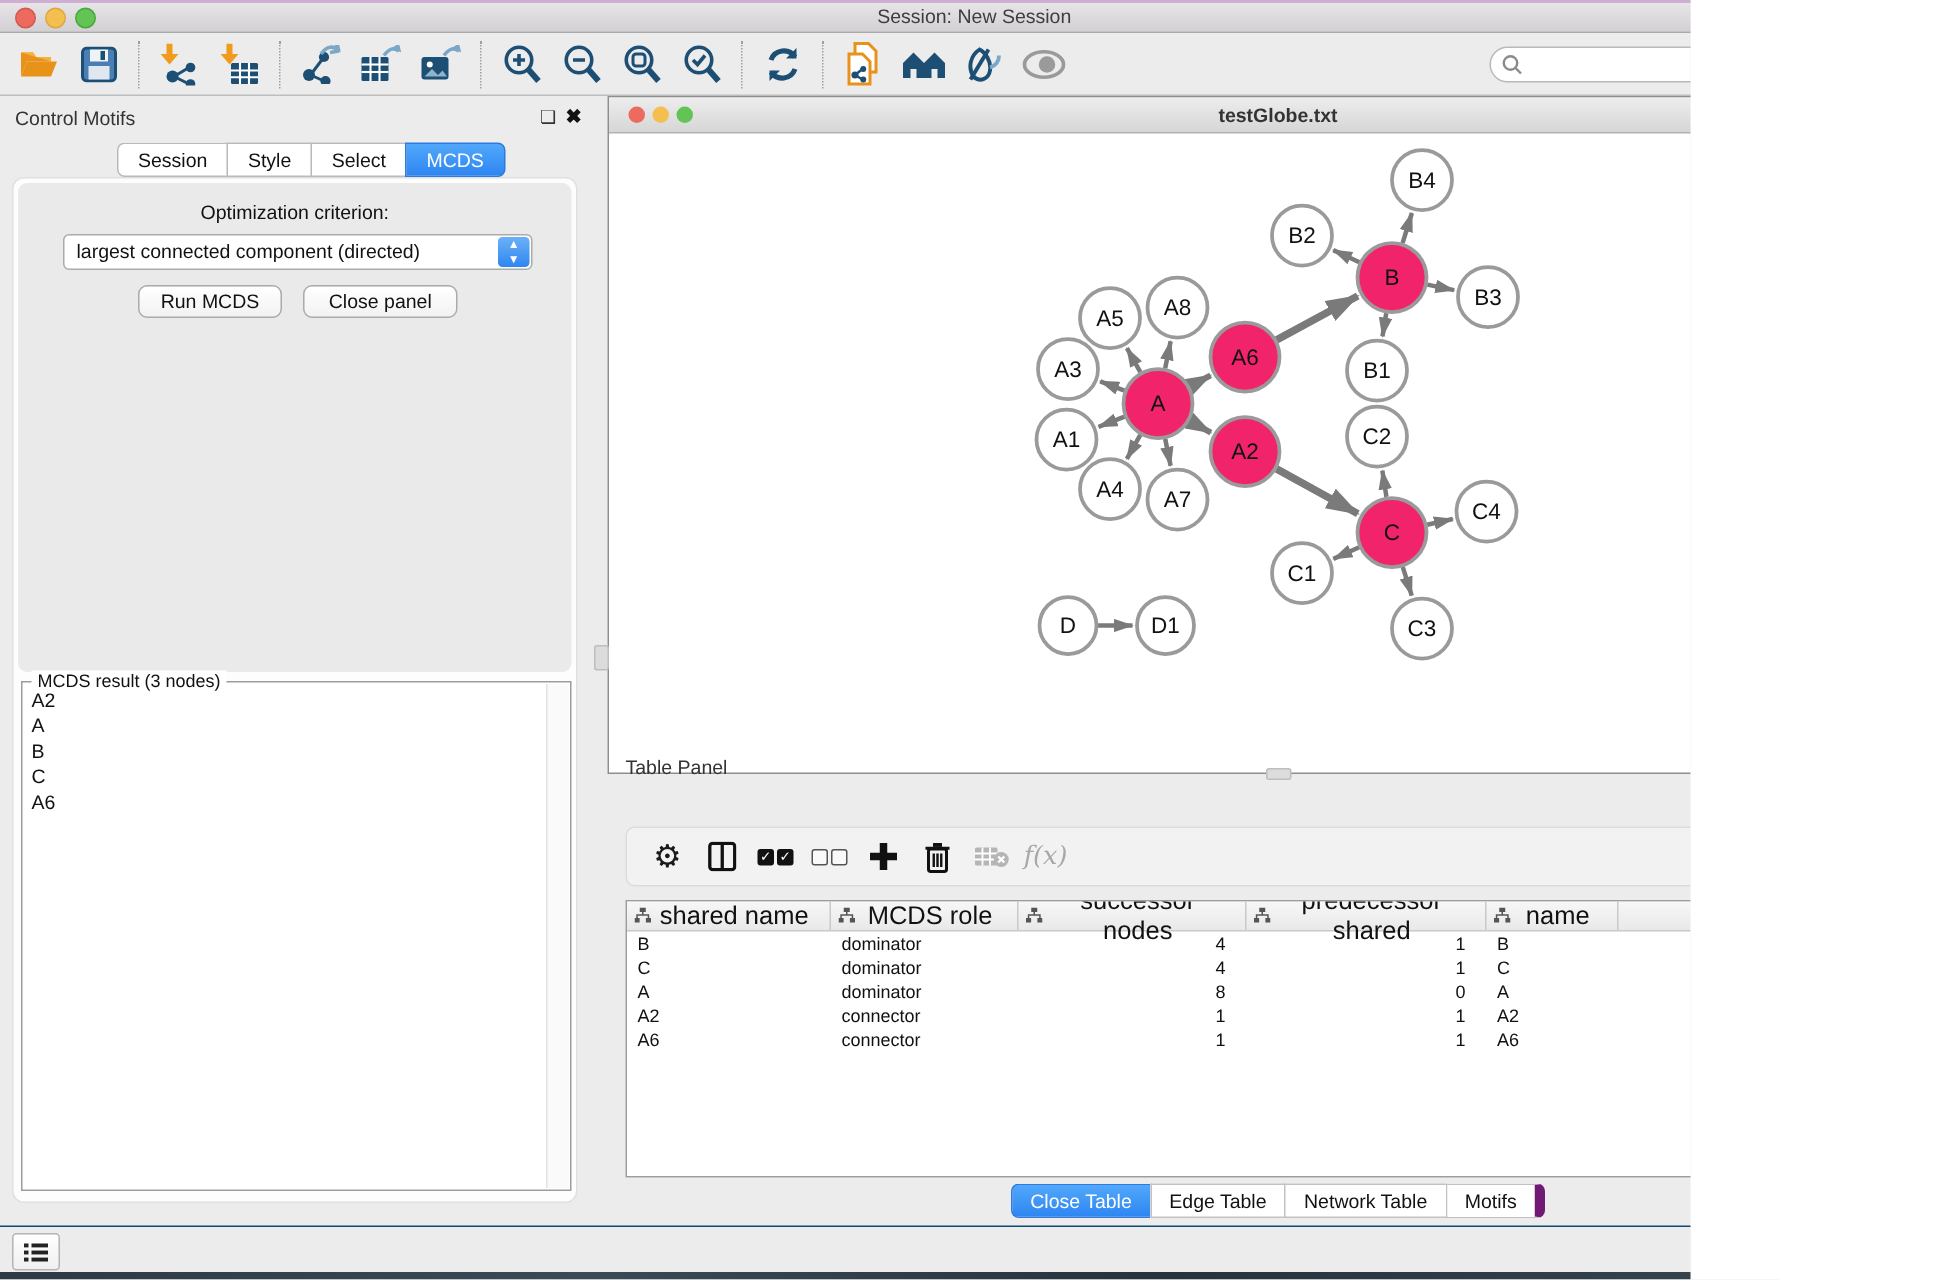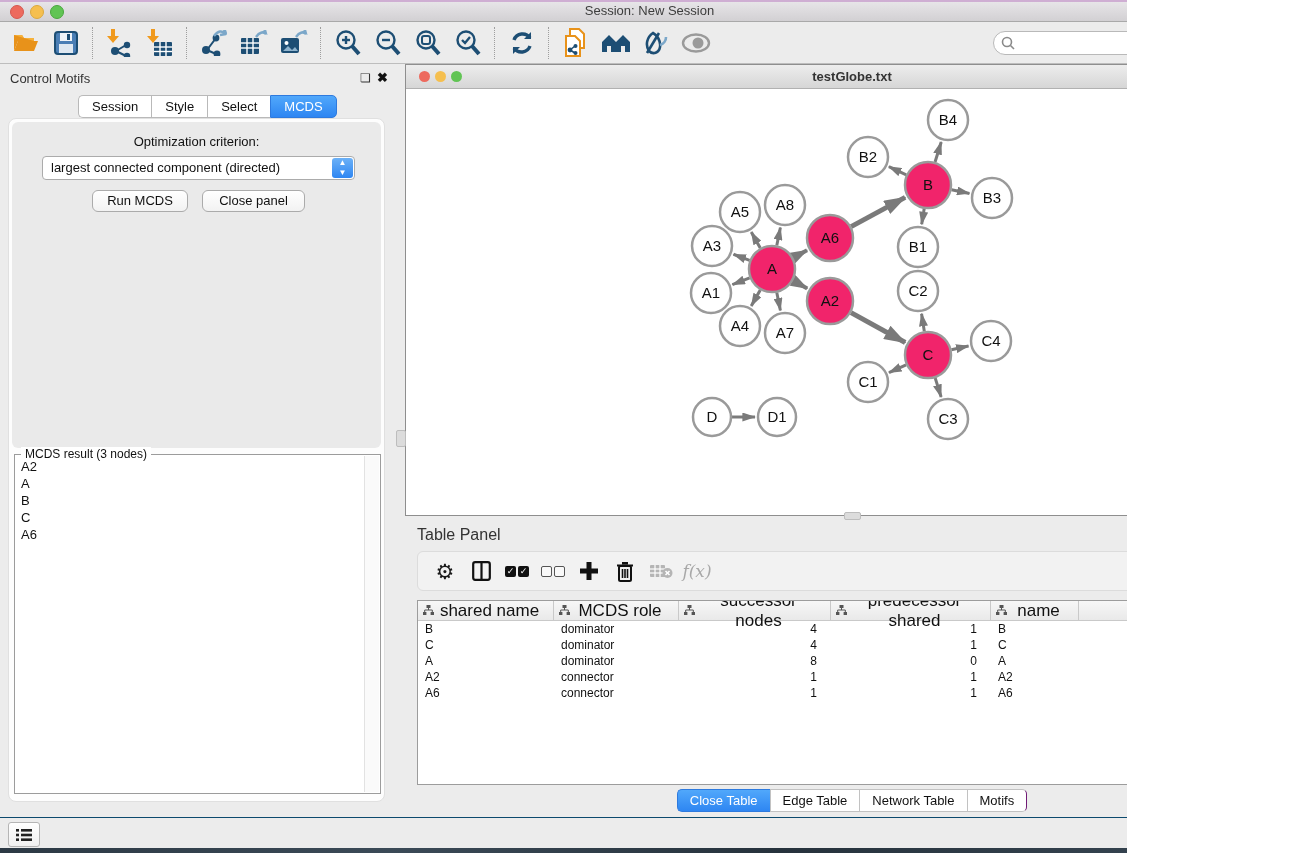--- a/index.html
+++ b/index.html
@@ -48,40 +48,40 @@
   .netwin{left:405px;top:64px;width:894px;height:452px;background:#fff;border:1px solid #8e8e8e;box-sizing:border-box;}
   .netwin-title{position:absolute;left:0;top:0;right:0;height:23px;background:linear-gradient(#ededed,#d6d6d6);border-bottom:1px solid #b1b1b1;font-weight:bold;}
   .netwin-title .ttl{width:100%;text-align:center;font-size:13px;color:#333;line-height:23px;}
   .nlight{position:absolute;border-radius:50%;width:11px;height:11px;top:6px;}
   .resize-grip{position:absolute;right:1px;bottom:1px;width:10px;height:10px;background:
     linear-gradient(135deg,transparent 45%,#aaa 45%,#aaa 52%,transparent 52%,transparent 70%,#aaa 70%,#aaa 77%,transparent 77%);}
   .splitter-h{left:396px;top:430px;width:8px;height:15px;background:#dcdcdc;border:1px solid #bdbdbd;border-radius:2px;}
   .splitter-v{left:844px;top:512px;width:15px;height:6px;background:#dcdcdc;border:1px solid #bdbdbd;border-radius:2px;}
 
   
-  .tp-title{left:417px;top:526px;font-size:16px;color:#333;}
+  .tp-title{left:417px;top:504px;font-size:13px;color:#333;}
   .tp-toolbar{left:417px;top:551px;width:873px;height:40px;background:#f2f2f2;border:1px solid #dcdcdc;border-radius:6px;box-sizing:border-box;display:flex;align-items:center;padding-left:10px;}
   .tp-toolbar .ticon{width:34px;height:30px;display:flex;align-items:center;justify-content:center;margin-right:2px;}
   .gear-glyph{font-size:21px;color:#1a1a1a;line-height:1;}
   .cb{display:inline-block;width:11px;height:11px;margin:0 1px;box-sizing:border-box;}
   .cb.on{background:#111;color:#fff;font-size:9px;line-height:11px;text-align:center;border-radius:2px;}
   .cb.off{border:1.5px solid #555;border-radius:2px;background:#f9f9f9;}
   .fx{font-family:"DejaVu Serif",serif;font-style:italic;font-size:17px;color:#a8a8a8;}
   .table{left:417px;top:600px;width:873px;height:185px;background:#fff;border:1px solid #9c9c9c;box-sizing:border-box;overflow:hidden;}
   .thead{display:flex;height:19px;background:linear-gradient(#f7f7f7,#e9e9e9);border-bottom:1px solid #c9c9c9;}
   .th{display:flex;align-items:center;border-right:1px solid #c9c9c9;font-size:17px;color:#111;box-sizing:border-box;padding-left:5px;}
   .th .hlabel{flex:1;text-align:center;padding-right:8px;}
   .trow{display:flex;height:16px;font-size:12px;color:#111;}
   .td{box-sizing:border-box;padding:1px 14px 0 7px;white-space:nowrap;overflow:hidden;}
   .td.num{text-align:right;}
   .tp-tabs{left:0;top:789px;width:1299px;display:flex;justify-content:center;}
   .tp-tabs{left:405px;width:894px;}
   .ttab{height:21px;line-height:21px;padding:0 12px;font-size:13px;background:#fff;border:1px solid #c2c2c2;border-right:none;color:#111;}
   .ttab:first-child{border-radius:5px 0 0 5px;}
-  .ttab:last-child{border-right:1px solid #701a75;border-radius:0 5px 5px 0;text-align:right;}
+  .ttab:last-child{border-right:7px solid #701a75;border-radius:0 5px 5px 0;text-align:right;}
   .ttab.active{background:linear-gradient(#51a8fb,#2e86f2);color:#fff;border-color:#2e7ade;}
 
   
   .statusbar{left:0;top:817px;width:1299px;height:31px;background:#ececec;border-top:1px solid #0c4a6e;box-sizing:border-box;}
   .status-left-btn{position:absolute;left:8px;top:4px;width:30px;height:23px;background:linear-gradient(#fff,#f0f0f0);border:1px solid #b5b5b5;border-radius:3px;display:flex;align-items:center;justify-content:center;}
   .memory-btn{position:absolute;right:8px;top:4px;height:23px;padding:0 10px;background:linear-gradient(#fff,#f0f0f0);border:1px solid #b5b5b5;border-radius:3px;display:flex;align-items:center;font-size:12px;color:#111;}
   .memdot{width:10px;height:10px;border-radius:50%;background:#1ca23c;margin-right:6px;}
   .desktop-strip{left:0;top:848px;width:1299px;height:5px;background:linear-gradient(90deg,#2c3944,#3b4a57 30%,#26323c 60%,#3b4a57);}
 </style>
 </head>

